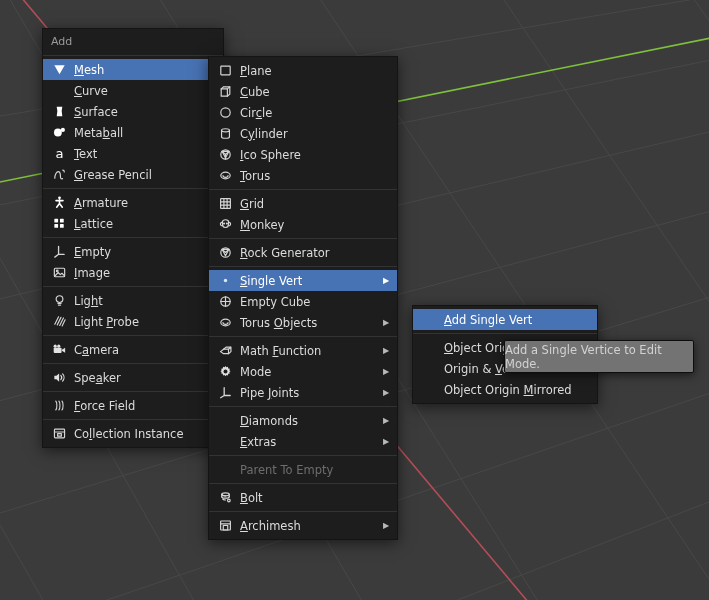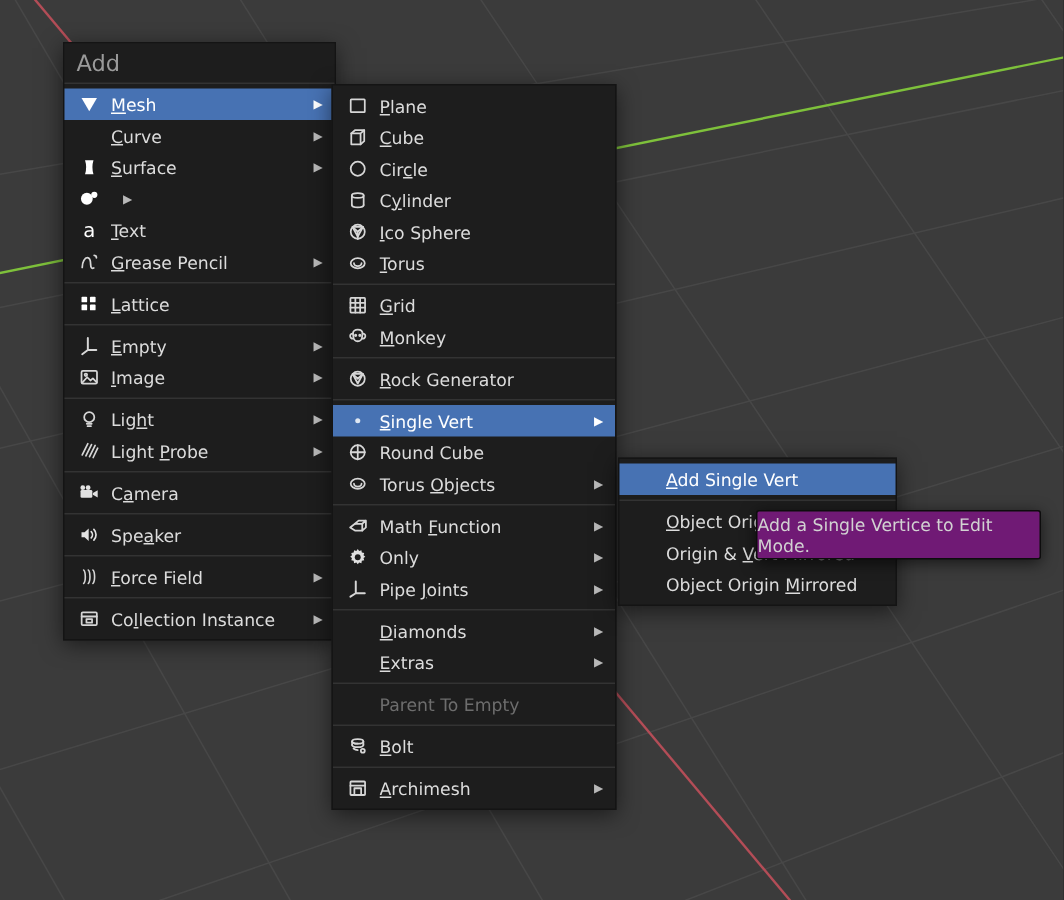--- a/index.html
+++ b/index.html
@@ -36,21 +36,21 @@
     border: 1px solid #141414;
     box-shadow: 0 3px 14px rgba(0,0,0,0.55);
     padding: 0;
     box-sizing: border-box;
   }
   .menu-title {
     height: 26px;
     line-height: 26px;
     padding-left: 8px;
     color: #9a9a9a;
-    font-size: 15px;
+    font-size: 11px;
     background: #1d1d1d;
   }
   .menu-sep-line {
     height: 1px;
     background: #333333;
     margin: 0;
   }
   .group { padding: 3px 0; }
 
   .item {
@@ -95,31 +95,31 @@
     color: #b8b8b8;
     font-size: 8px;
     line-height: 1;
     text-align: center;
   }
   .item.selected .arrow { color: #ffffff; }
   .arrow.hidden { visibility: hidden; }
 
   
   #menu-add   { left: 42px;  top: 28px;  width: 182px; }
-  #menu-mesh  { left: 221px; top: 56px;  width: 190px; }
+  #menu-mesh  { left: 208px; top: 56px;  width: 190px; }
   #menu-vert  { left: 412px; top: 305px; width: 186px; }
 
   
   #tooltip {
     position: absolute;
     left: 504px;
     top: 340px;
     width: 190px;
     height: 33px;
-    background: #701a75;
+    background: #737373;
     border: 1px solid #0d0d0d;
     border-radius: 2px;
     color: #d2d2d2;
     font-size: 11.5px;
     display: flex;
     align-items: center;
     justify-content: center;
     box-shadow: 0 2px 10px rgba(0,0,0,0.6);
     box-sizing: border-box;
   }
@@ -190,20 +190,21 @@
             <span class="label"><u>S</u>urface</span>
             <span class="arrow">▶</span>
           </div>
           <div class="item">
             <span class="ico">
               <svg width="15" height="15" viewBox="0 0 16 16">
                 <circle cx="6.3" cy="8" r="4.2" fill="#fff"></circle>
                 <circle cx="11.6" cy="5.2" r="2.2" fill="#fff"></circle>
               </svg>
             </span>
+            <span class="label">Meta<u>b</u>all</span>
             <span class="arrow">▶</span>
           </div>
           <div class="item">
             <span class="ico">
               <svg width="15" height="15" viewBox="0 0 16 16">
                 <text x="8" y="13" font-family="DejaVu Sans, sans-serif" font-size="14" fill="#fff" text-anchor="middle">a</text>
               </svg>
             </span>
             <span class="label"><u>T</u>ext</span>
             <span class="arrow hidden">▶</span>
@@ -214,20 +215,30 @@
                 <path d="M3 12c0-4 2-7 3.6-7S9 7.5 9 10s1 3 2.2 2.4"></path>
                 <path d="M11.5 3.4c.9 0 1.6.8 1.6 1.8"></path>
               </svg>
             </span>
             <span class="label"><u>G</u>rease Pencil</span>
             <span class="arrow">▶</span>
           </div>
         </div>
         <div class="menu-sep-line"></div>
         <div class="group">
+          <div class="item">
+            <span class="ico">
+              <svg width="15" height="15" viewBox="0 0 16 16" stroke="#fff" stroke-width="1.7" stroke-linecap="round">
+                <circle cx="8" cy="3" r="1.5" fill="#fff" stroke="none"></circle>
+                <path d="M8 5v4M8 9l-3 4M8 9l3 4M4.3 6l7.4 0"></path>
+              </svg>
+            </span>
+            <span class="label"><u>A</u>rmature</span>
+            <span class="arrow hidden">▶</span>
+          </div>
           <div class="item">
             <span class="ico">
               <svg width="15" height="15" viewBox="0 0 16 16" fill="#fff">
                 <rect x="2.5" y="3" width="4" height="4" rx=".6"></rect>
                 <rect x="8.5" y="3" width="4" height="4" rx=".6"></rect>
                 <rect x="2.5" y="8.6" width="4" height="4" rx=".6"></rect>
                 <rect x="8.5" y="8.6" width="4" height="4" rx=".6"></rect>
               </svg>
             </span>
             <span class="label"><u>L</u>attice</span>
@@ -450,21 +461,21 @@
             <span class="label"><u>S</u>ingle Vert</span>
             <span class="arrow">▶</span>
           </div>
           <div class="item">
             <span class="ico">
               <svg width="15" height="15" viewBox="0 0 16 16" fill="none" stroke="#d6d6d6" stroke-width="1.25" stroke-linecap="round" stroke-linejoin="round">
                 <circle cx="8" cy="8" r="5"></circle>
                 <path d="M8 3v10M3 8h10"></path>
               </svg>
             </span>
-            <span class="label">Round Cube</span>
+            <span class="label">Empty Cube</span>
             <span class="arrow hidden">▶</span>
           </div>
           <div class="item">
             <span class="ico">
               <svg width="15" height="15" viewBox="0 0 16 16" fill="none" stroke="#d6d6d6" stroke-width="1.25" stroke-linecap="round" stroke-linejoin="round">
                 <ellipse cx="8" cy="8" rx="5" ry="3.6"></ellipse>
                 <path d="M5.3 8c0 1.1 1.2 2 2.7 2s2.7-.9 2.7-2"></path>
               </svg>
             </span>
             <span class="label">Torus <u>O</u>bjects</span>
@@ -483,21 +494,21 @@
             <span class="label">Math <u>F</u>unction</span>
             <span class="arrow">▶</span>
           </div>
           <div class="item">
             <span class="ico">
               <svg width="15" height="15" viewBox="0 0 16 16" fill="#e0e0e0">
                 <path d="M8 2.2l1 1.3 1.6-.5.3 1.7 1.7.3-.5 1.6 1.3 1-1.3 1 .5 1.6-1.7.3-.3 1.7-1.6-.5-1 1.3-1-1.3-1.6.5-.3-1.7-1.7-.3.5-1.6-1.3-1 1.3-1-.5-1.6 1.7-.3.3-1.7 1.6.5z"></path>
                 <circle cx="8" cy="8" r="2.1" fill="#1d1d1d"></circle>
               </svg>
             </span>
-            <span class="label">Only</span>
+            <span class="label">Mode</span>
             <span class="arrow">▶</span>
           </div>
           <div class="item">
             <span class="ico">
               <svg width="15" height="15" viewBox="0 0 16 16" stroke="#d6d6d6" stroke-width="1.4" fill="none" stroke-linecap="round">
                 <path d="M6.6 2.8v8.4M6.6 11.2H13M6.6 11.2 2.8 13.6"></path>
               </svg>
             </span>
             <span class="label">Pipe <u>J</u>oints</span>
             <span class="arrow">▶</span>

